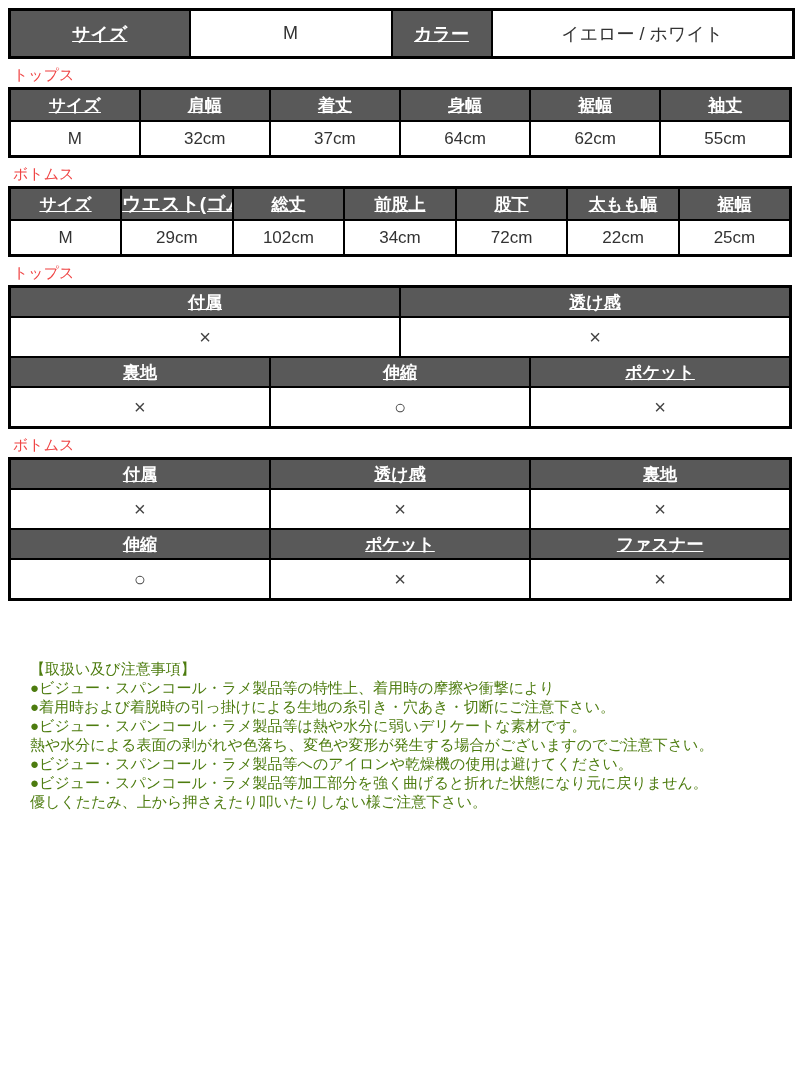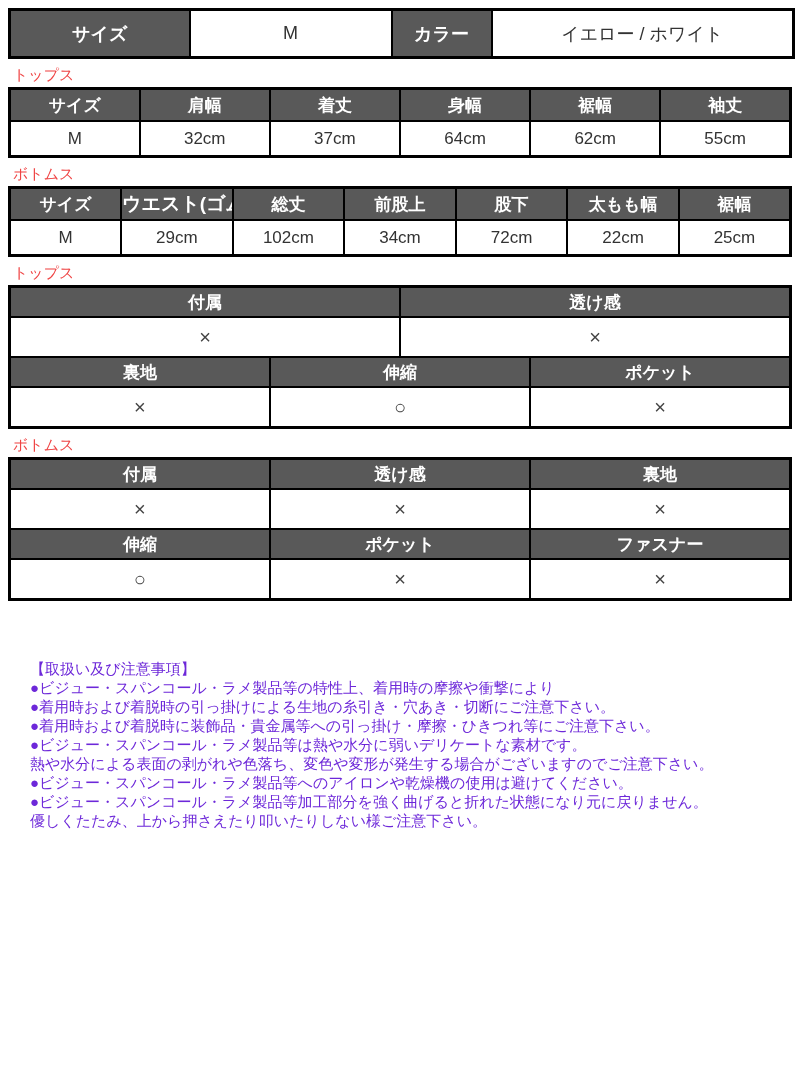--- a/index.html
+++ b/index.html
@@ -22,20 +22,21 @@
     vertical-align: middle;
     padding: 0;
     overflow: hidden;
     white-space: nowrap;
   }
   th {
     background: #595959;
     color: #ffffff;
     font-weight: bold;
     font-size: 17px;
+    text-decoration: underline;
   }
   td { font-size: 17px; color: #333; background: #fff; }
 
   
   .spec th, .spec td { height: 45px; font-size: 18px; }
 
   
   .size-table th { height: 30px; }
   .size-table td { height: 33px; font-size: 17px; }
   .size-table th.small { font-size: 19px; }
@@ -48,21 +49,21 @@
     font-size: 15px;
     color: #ef4444;
     margin: 7px 0 4px 5px;
     line-height: 17px;
   }
 
   .notes {
     margin: 58px 0 0 22px;
     font-size: 15px;
     line-height: 19px;
-    color: #6d28d9;
+    color: #4d7c0f;
   }
   .notes div { white-space: nowrap; }
 </style>
 </head>
 <body>
 
 <div class="page">
 
   <table class="spec">
     <colgroup>
@@ -182,21 +183,20 @@
       <td>×</td>
       <td>×</td>
     </tr>
   </tbody>
     </table>
 
   <div class="notes">
     <div>【取扱い及び注意事項】</div>
     <div>●ビジュー・スパンコール・ラメ製品等の特性上、着用時の摩擦や衝撃により</div>
     <div>●着用時および着脱時の引っ掛けによる生地の糸引き・穴あき・切断にご注意下さい。</div>
-    <div>●着用時および着脱時に装飾品・貴金属等への引っ掛け・摩擦・ひきつれ等にご注意下さい。</div>
     <div>●ビジュー・スパンコール・ラメ製品等は熱や水分に弱いデリケートな素材です。</div>
     <div>熱や水分による表面の剥がれや色落ち、変色や変形が発生する場合がございますのでご注意下さい。</div>
     <div>●ビジュー・スパンコール・ラメ製品等へのアイロンや乾燥機の使用は避けてください。</div>
     <div>●ビジュー・スパンコール・ラメ製品等加工部分を強く曲げると折れた状態になり元に戻りません。</div>
     <div>優しくたたみ、上から押さえたり叩いたりしない様ご注意下さい。</div>
   </div>
 
 </div>
 
 </body></html>

